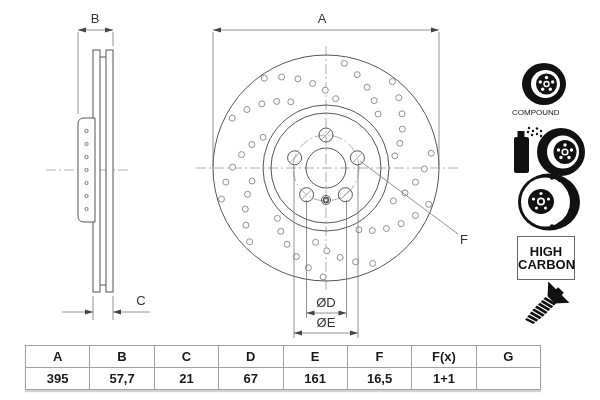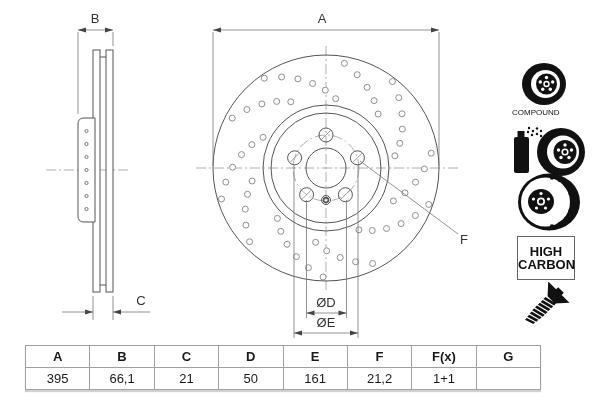--- a/index.html
+++ b/index.html
@@ -17,21 +17,21 @@
   .icon-white{fill:#fff;}
   #icon-col-label{position:absolute;left:512px;top:108px;width:68px;text-align:left;
      font-size:8px;font-weight:normal;color:#111;letter-spacing:0px;}
   #high-carbon-box{position:absolute;left:517px;top:236px;width:58px;height:44px;
      border:1px solid #666;background:#fff;text-align:center;font-weight:bold;
      font-size:13px;color:#111;padding-top:8px;box-sizing:border-box;line-height:13px;}
   #dim-table{position:absolute;left:25px;top:345px;width:516px;border-collapse:collapse;
      table-layout:fixed;font-size:13px;color:#1a1a1a;
      box-shadow:0 2px 1px rgba(0,0,0,0.18);}
   #dim-table td,#dim-table th{border:1px solid #a0a0a0;height:21px;text-align:center;
-     padding:0;font-family:"Liberation Sans", sans-serif;}
+     padding:0;font-family:"Liberation Sans", sans-serif;font-weight:bold;}
   #dim-table th{font-weight:bold;}
   #dim-table{border:1px solid #8c8c8c;}
 </style>
 </head>
 <body>
 
 <div id="canvas">
 
   <svg width="600" height="344" viewBox="0 0 600 344">
 
@@ -293,24 +293,24 @@
       <th>B</th>
       <th>C</th>
       <th>D</th>
       <th>E</th>
       <th>F</th>
       <th>F(x)</th>
       <th>G</th>
     </tr>
     <tr>
       <td>395</td>
-      <td>66,1</td>
+      <td>57,7</td>
       <td>21</td>
-      <td>50</td>
+      <td>67</td>
       <td>161</td>
-      <td>21,2</td>
+      <td>16,5</td>
       <td>1+1</td>
       <td></td>
     </tr>
   </tbody>
     </table>
 
 </div>
 
 </body></html>

